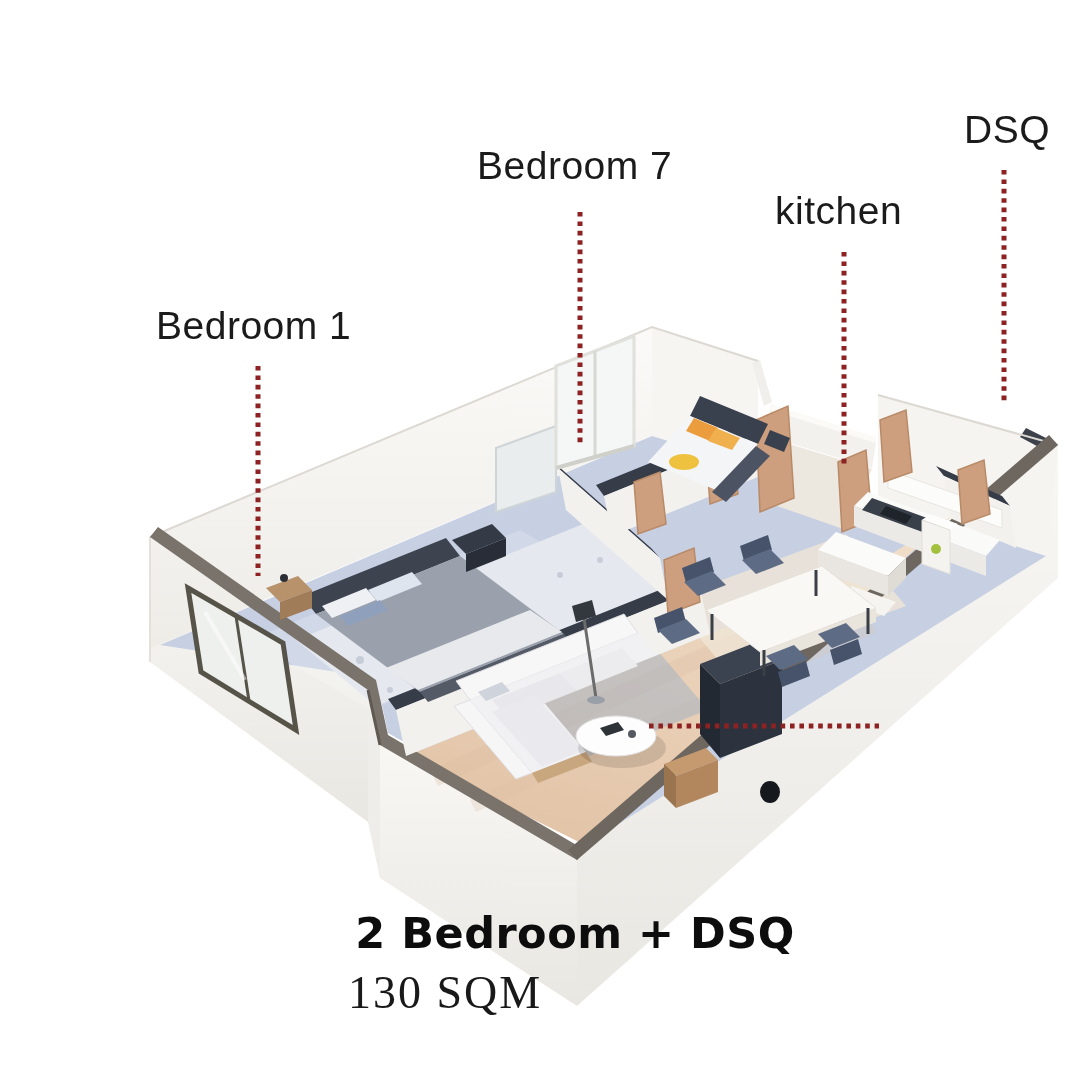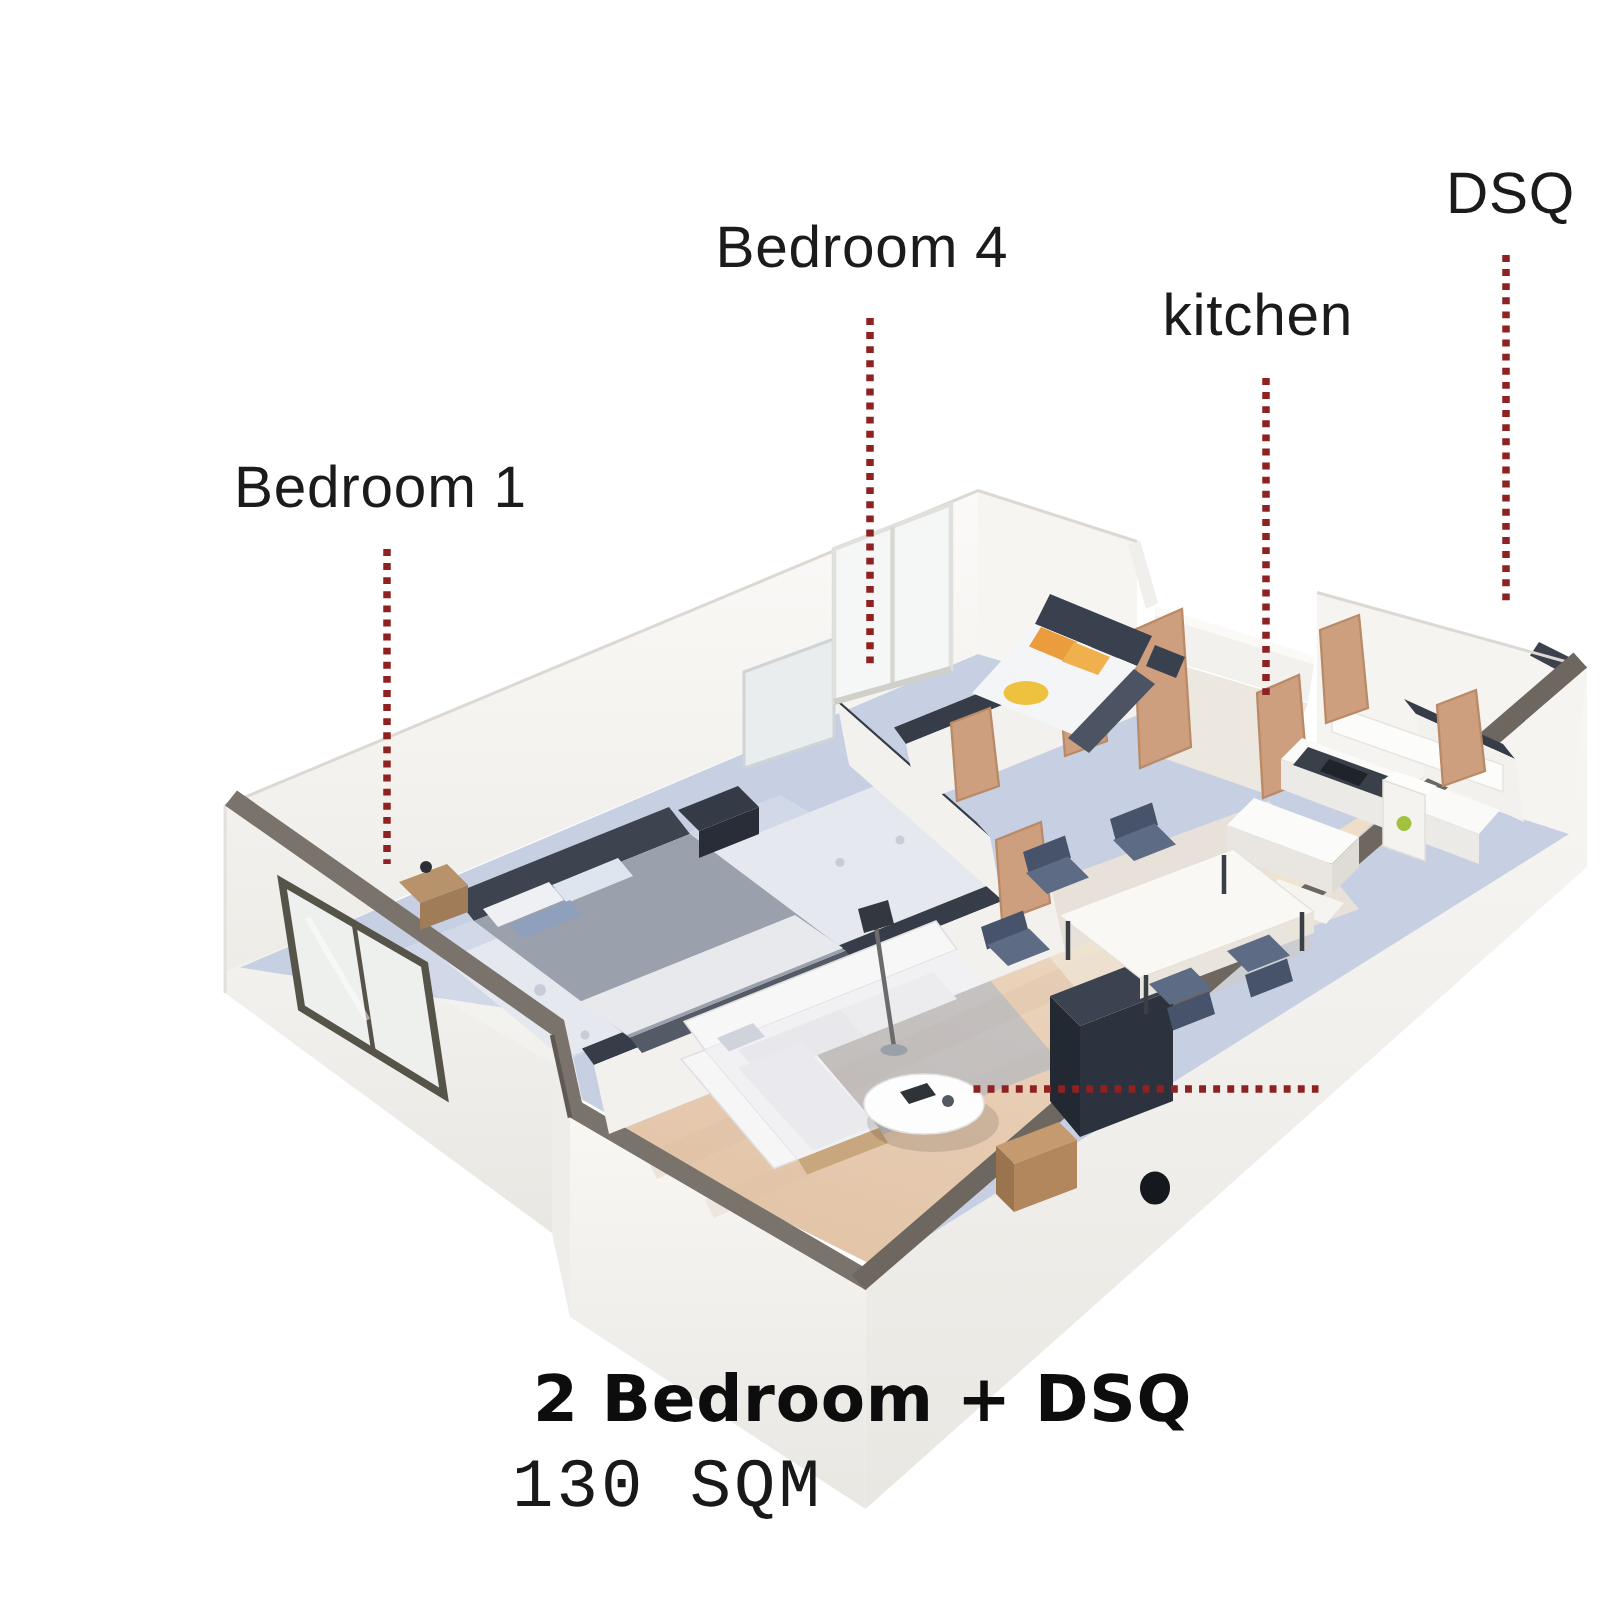--- a/index.html
+++ b/index.html
@@ -17,21 +17,21 @@
     text-align:center;width:210px;letter-spacing:.5px;
   }
   .lbl-lounge span{display:block;}
   .footer-title{
     position:absolute;left:0;top:908px;width:1080px;text-align:center;
     font-family:"DejaVu Sans","Liberation Sans",sans-serif;
     font-weight:bold;font-size:43px;color:#0d0d0d;letter-spacing:.5px;margin-left:35px;
   }
   .footer-sub{
     position:absolute;left:0;top:966px;width:890px;text-align:center;
-    font-family:Liberation Mono, monospace;
+    font-family:Liberation Serif, serif;
     font-weight:normal;font-size:46px;color:#191919;letter-spacing:2px;
   }
 </style>
 </head>
 <body>
 
 <div class="stage">
 
 <svg width="1080" height="1080" viewBox="0 0 1080 1080">
   <defs>
@@ -246,21 +246,21 @@
     <line x1="258" y1="366" x2="258" y2="576"></line>
     <line x1="580" y1="212" x2="580" y2="447"></line>
     <line x1="844" y1="252" x2="844" y2="468"></line>
     <line x1="1004" y1="170" x2="1004" y2="404"></line>
     <line x1="649" y1="726" x2="879" y2="726"></line>
   </g>
 </svg>
 
 <div class="lbl" style="left:156px;top:304px">Bedroom 1</div>
 
-<div class="lbl" style="left:477px;top:144px">Bedroom 4</div>
+<div class="lbl" style="left:477px;top:144px">Bedroom 7</div>
 
 <div class="lbl" style="left:775px;top:189px">kitchen</div>
 
 <div class="lbl" style="left:964px;top:108px">DSQ</div>
 
 
 <div class="footer-title">2 Bedroom + DSQ</div>
 <div class="footer-sub">130 SQM</div>
 
 </div>

